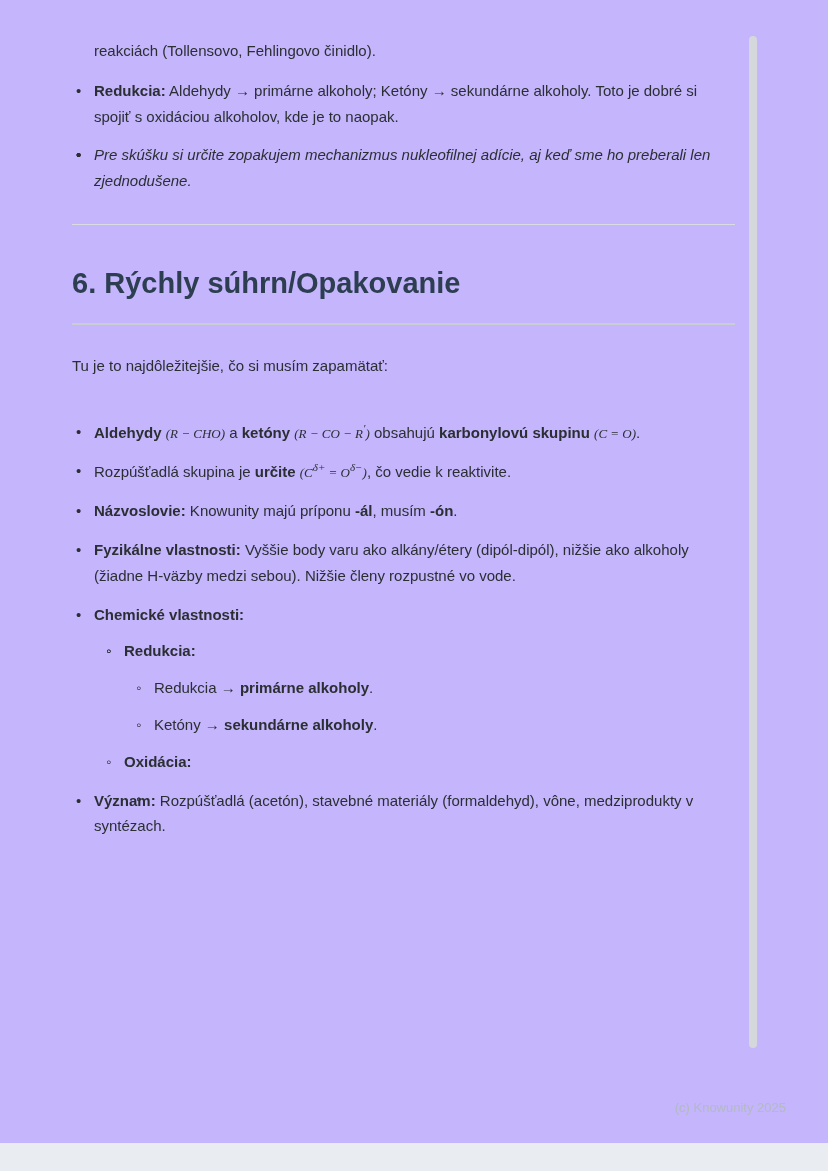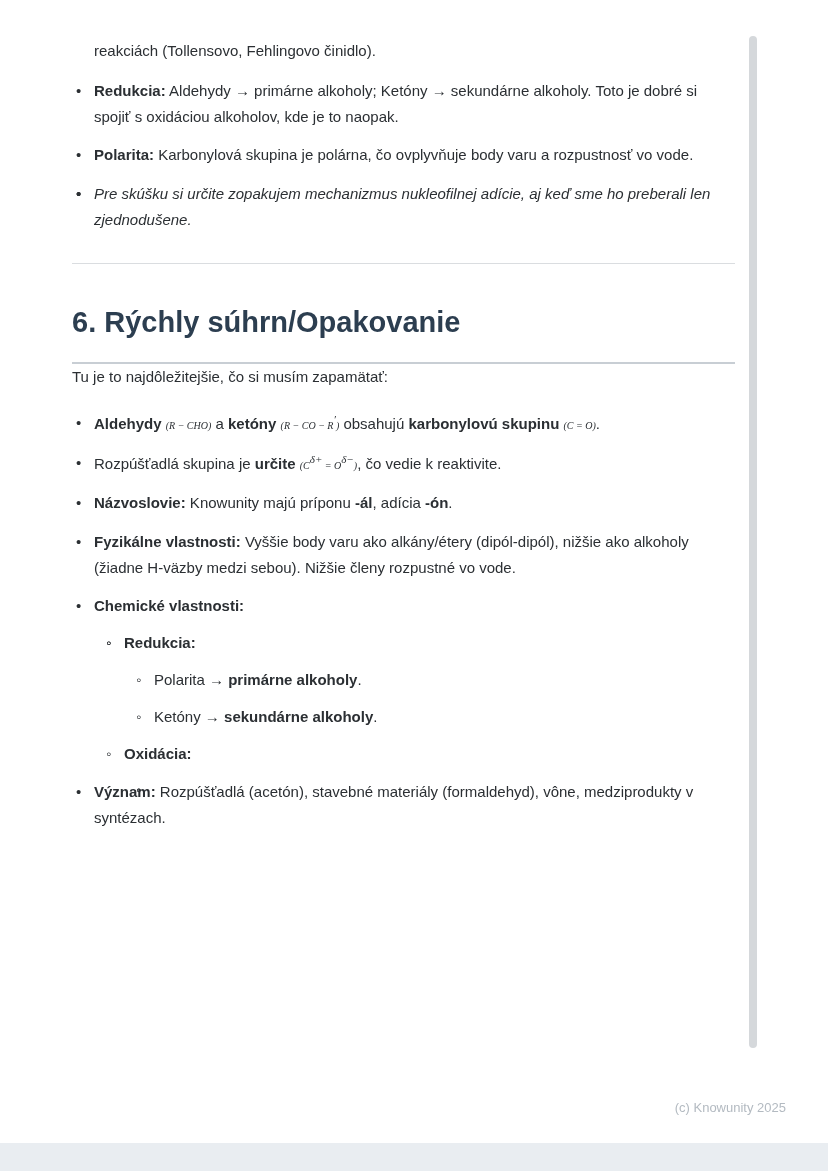--- a/index.html
+++ b/index.html
@@ -7,50 +7,51 @@
   body {
     height:1171px;
     background:#e9edf1;
     font-family:"Liberation Sans", sans-serif;
     position:relative;
     overflow:hidden;
   }
   .page {
     position:absolute; top:0; left:0;
     width:828px; height:1143px;
-    background:#ffffff;
+    background:#c4b5fd;
   }
   .content {
     padding:38px 93px 0 72px;
     color:#2b2f33;
     font-size:15px;
     line-height:1.72;
   }
   .continuation { margin-left:22px; margin-bottom:14px; }
   .list { list-style:none; }
   .list li { position:relative; padding-left:22px; margin-bottom:13px; }
   .list .list { margin-left:8px; margin-top:11px; margin-bottom:4px; }
   .list .list li { margin-bottom:11px; }
   .marker { position:absolute; left:4px; top:0; color:#2b2f33; }
   .bold { font-weight:700; }
   .italic { font-style:italic; }
-  .math { font-family:"Liberation Serif", "DejaVu Serif", serif; font-style:italic; font-size:10px; }
+  .math { font-family:"Liberation Serif", "DejaVu Serif", serif; font-style:italic; font-size:13px; }
   sup.math { font-size:11px; }
   .divider {
     border:none; border-top:1px solid #dadde0;
     margin:30px 0 34px 0;
   }
   .section-heading {
     color:#2c3e50;
     font-size:29px;
     font-weight:700;
     padding-bottom:14px;
     border-bottom:2px solid #c8ced4;
+    margin-bottom:28px;
   }
-  .intro { margin-bottom:21px; }
+  .intro { margin-bottom:40px; }
   .scrollbar {
     position:absolute;
     left:749px; top:36px;
     width:8px; height:1012px;
     background:#d5d8db;
     border-radius:4px;
   }
   .footer {
     position:absolute;
     right:42px; top:1100px;
@@ -62,42 +63,42 @@
 <body>
 
 <div class="page">
   <div class="content">
 
     <p class="continuation">reakciách (Tollensovo, Fehlingovo činidlo).</p>
 
     <div>
         <ul class="list level0">
           <li><span class="marker">•</span><span class="li-body"><span class="bold">Redukcia:</span><span> Aldehydy → primárne alkoholy; Ketóny → sekundárne alkoholy. Toto je dobré si spojiť s oxidáciou alkoholov, kde je to naopak.</span></span></li>
-          <li><span class="marker">•</span><span class="li-body"><span class="bold">Polarita:</span><span> Karbonylová skupina je polárna, čo ovplyvňuje body varu a rozpustnosť vo vode.</span></span></li>
+          <li><span class="marker">•</span></li>
           <li><span class="marker">•</span></li>
           <li><span class="marker">•</span><span class="li-body"><span class="italic">Pre skúšku si určite zopakujem mechanizmus nukleofilnej adície, aj keď sme ho preberali len zjednodušene.</span></span></li>
         </ul>
       </div>
 
     <hr class="divider">
 
     <h2 class="section-heading">6. Rýchly súhrn/Opakovanie</h2>
 
     <p class="intro">Tu je to najdôležitejšie, čo si musím zapamätať:</p>
 
     <div>
         <ul class="list level0">
           <li><span class="marker">•</span><span class="li-body"><span class="bold">Aldehydy</span><span> </span><span class="math">(R − CHO)</span><span> a </span><span class="bold">ketóny</span><span> </span><span class="math">(R − CO − R</span><sup class="math">′</sup><span class="math">)</span><span> obsahujú </span><span class="bold">karbonylovú skupinu</span><span> </span><span class="math">(C = O)</span><span>.</span></span></li>
           <li><span class="marker">•</span><span class="li-body"><span>Rozpúšťadlá skupina je </span><span class="bold">určite</span><span> </span><span class="math">(C</span><sup class="math">δ+</sup><span class="math"> = O</span><sup class="math">δ−</sup><span class="math">)</span><span>, čo vedie k reaktivite.</span></span></li>
-          <li><span class="marker">•</span><span class="li-body"><span class="bold">Názvoslovie:</span><span> Knowunity majú príponu </span><span class="bold">-ál</span><span>, adícia </span><span class="bold">-ón</span><span>.</span></span></li>
+          <li><span class="marker">•</span><span class="li-body"><span class="bold">Názvoslovie:</span><span> Knowunity majú príponu </span><span class="bold">-ál</span><span>, musím </span><span class="bold">-ón</span><span>.</span></span></li>
           <li><span class="marker">•</span><span class="li-body"><span class="bold">Fyzikálne vlastnosti:</span><span> Vyššie body varu ako alkány/étery (dipól-dipól), nižšie ako alkoholy (žiadne H-väzby medzi sebou). Nižšie členy rozpustné vo vode.</span></span></li>
           <li><span class="marker">•</span><span class="li-body"><span class="bold">Chemické vlastnosti:</span></span><ul class="list level1">
               <li><span class="marker">◦</span></li>
               <li><span class="marker">◦</span><span class="li-body"><span class="bold">Redukcia:</span></span><ul class="list level2">
-                  <li><span class="marker">◦</span><span class="li-body"><span>Polarita → </span><span class="bold">primárne alkoholy</span><span>.</span></span></li>
+                  <li><span class="marker">◦</span><span class="li-body"><span>Redukcia → </span><span class="bold">primárne alkoholy</span><span>.</span></span></li>
                   <li><span class="marker">◦</span><span class="li-body"><span>Ketóny → </span><span class="bold">sekundárne alkoholy</span><span>.</span></span></li>
                 </ul></li>
               <li><span class="marker">◦</span><span class="li-body"><span class="bold">Oxidácia:</span></span><ul class="list level2">
                   <li><span class="marker">◦</span></li>
                   <li><span class="marker">◦</span></li>
                 </ul></li>
             </ul></li>
           <li><span class="marker">•</span><span class="li-body"><span class="bold">Význam:</span><span> Rozpúšťadlá (acetón), stavebné materiály (formaldehyd), vône, medziprodukty v syntézach.</span></span></li>
         </ul>
       </div>

